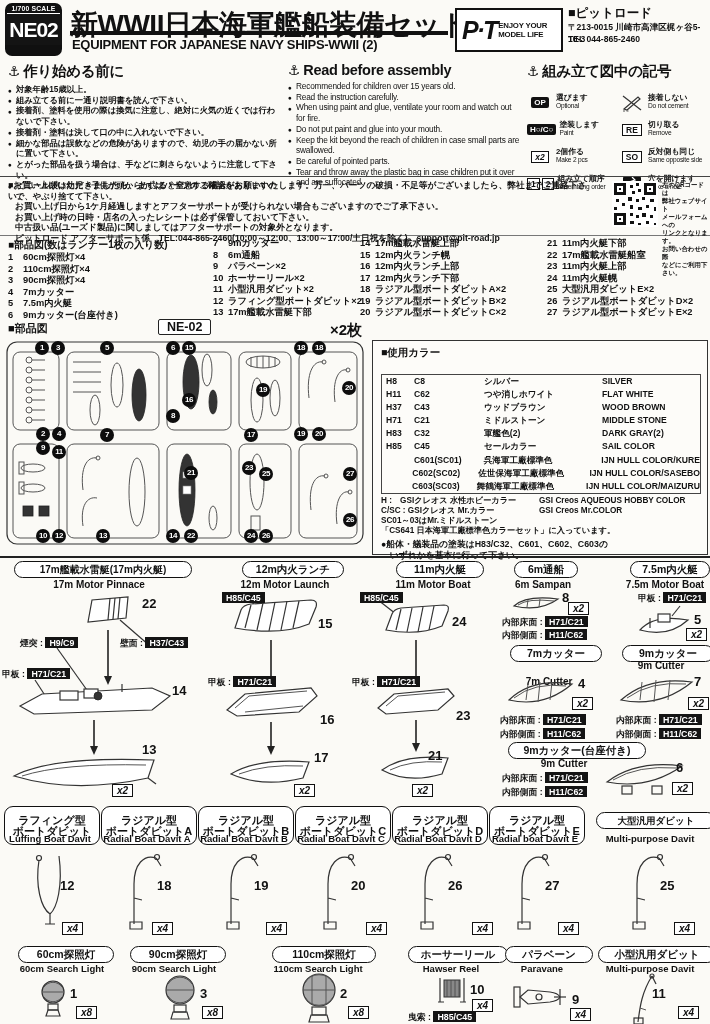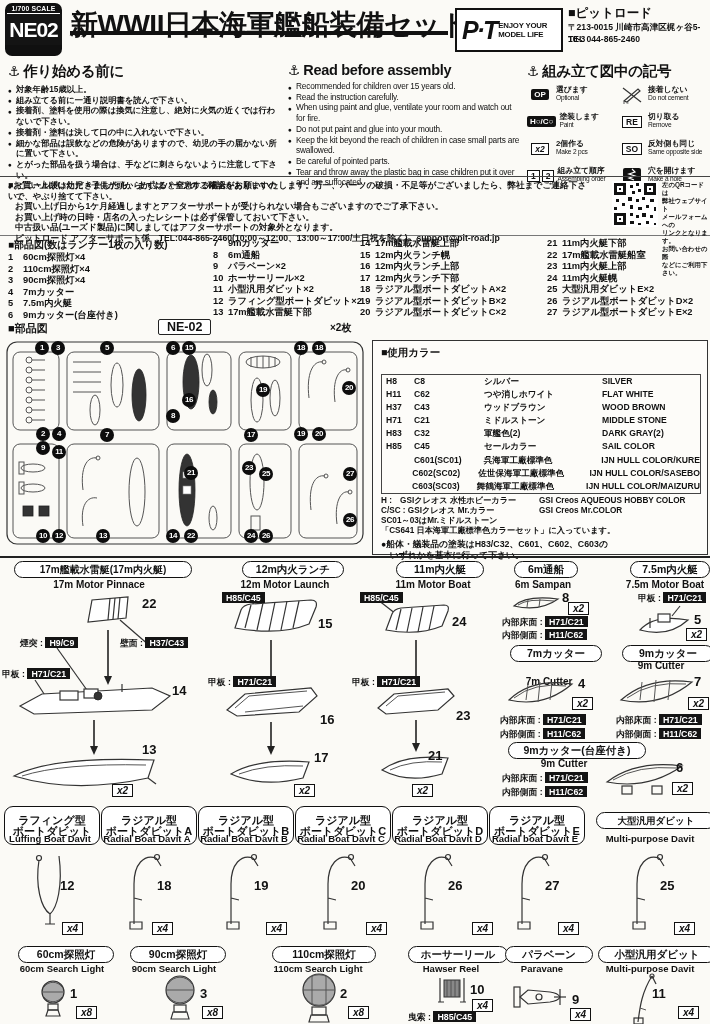--- a/index.html
+++ b/index.html
@@ -22,21 +22,21 @@
   
   .sec-head{font-size:14.5px;font-weight:700;letter-spacing:-.3px;}
   .anchor{font-size:14px;margin-right:3px;}
   ul.plain{list-style:none;margin:3px 0 0 0;padding:0;}
   ul.plain li{position:relative;padding-left:8px;font-size:8.3px;line-height:10.7px;font-weight:600;}
   ul.plain li::before{content:"●";position:absolute;left:0;top:1.5px;font-size:6.5px;}
   .col-jp{left:8px;top:62px;width:272px;}
   .col-en{left:288px;top:62px;width:234px;}
   .col-en ul.plain li{font-weight:500;letter-spacing:-.2px;}
   .col-sym{left:527px;top:62px;width:180px;}
-  .sym-grid{margin-top:4px;display:grid;grid-template-columns:92px 88px;grid-auto-rows:27px;}
+  .sym-grid{margin-top:12px;display:grid;grid-template-columns:92px 88px;grid-auto-rows:27px;}
   .sym-item{display:flex;align-items:flex-start;gap:3px;}
   .sym-ic{flex:0 0 26px;height:19px;display:flex;align-items:center;justify-content:center;}
   .sym-txt .jp{font-size:7.8px;font-weight:800;line-height:9px;}
   .sym-txt .en{font-size:6.6px;line-height:8px;letter-spacing:-.2px;}
   .chip{display:inline-block;background:#111;color:#fff;font-weight:800;font-size:8px;padding:1px 3px;border-radius:2px;}
   .boxch{display:inline-block;border:1.6px solid #111;background:#fff;color:#111;font-weight:900;font-size:8.5px;padding:0 3px;}
   
   .notice{left:0;top:176px;width:710px;height:58px;border-top:1.6px solid #444;border-bottom:1px solid #777;}
   .notice-lines{position:absolute;left:8px;top:3px;width:592px;}
   .notice-lines div{font-size:8.7px;font-weight:700;line-height:10.6px;}
@@ -48,21 +48,21 @@
   .pl-title{font-size:10px;font-weight:900;}
   .pl-col .pl-row{font-size:9.3px;font-weight:600;line-height:11.5px;white-space:nowrap;}
   .pl-no{display:inline-block;width:15px;}
   .plc1{left:8px;top:238px;}
   .plc2{left:213px;top:238px;}
   .plc3{left:360px;top:238px;}
   .plc4{left:547px;top:238px;}
   
   .sprue-title{left:8px;top:321px;font-size:11px;font-weight:900;}
   .ne-box{left:158px;top:319px;border:1.5px solid #222;background:#fff;font-size:12.5px;font-weight:800;padding:0 8px;border-radius:2px;}
-  .sheets{left:330px;top:321px;font-size:10px;font-weight:900;}
+  .sheets{left:330px;top:321px;font-size:15px;font-weight:900;}
   .co{position:absolute;width:14px;height:14px;border-radius:50%;background:#0d0d0d;color:#fff;font-size:8px;font-weight:800;text-align:center;line-height:14px;letter-spacing:-.5px;}
   
   .colors-box{left:372px;top:340px;width:334px;height:213px;border:1.2px solid #333;background:#fdfcf9;}
   .colors-title{position:absolute;left:8px;top:5px;font-size:10.5px;font-weight:900;}
   .ctab{position:absolute;left:8px;top:33px;width:318px;border:1px solid #444;}
   .crow{display:flex;font-size:8.6px;font-weight:600;line-height:13.1px;white-space:nowrap;}
   .ch{width:28px;padding-left:4px;} .cc{width:70px;} .cjp{width:118px;} .cen{flex:1;}
   .cnotes{position:absolute;left:8px;top:155px;width:322px;font-size:8.2px;font-weight:600;line-height:10px;}
   .cnote-row{display:flex;} .cn-l{width:158px;}
   .cbullet{position:absolute;left:8px;top:198px;font-size:8.8px;font-weight:700;line-height:10.5px;}
@@ -85,20 +85,21 @@
 <body>
 
 <div class="page">
 
   <div class="abs badge">
     <div class="scale">1/700 SCALE</div>
     <div class="code">NE02</div>
   </div>
   <div class="abs title-jp">新WWII日本海軍艦船装備セット〔2〕</div>
   <div class="abs title-rule"></div>
+  <div class="abs title-en">EQUIPMENT FOR JAPANESE NAVY SHIPS-WWII (2)</div>
   <div class="abs logo-box">
     <span class="logo-mark">P·T</span>
     <span class="logo-slogan">
       <span>ENJOY YOUR</span><br>
       <span>MODEL LIFE</span>
     </span>
   </div>
   <div class="abs company-name">■ピットロード</div>
   <div class="abs company-addr">〒213-0015 川崎市高津区梶ヶ谷5-10-3</div>
   <div class="abs company-tel">TEL 044-865-2460</div>

